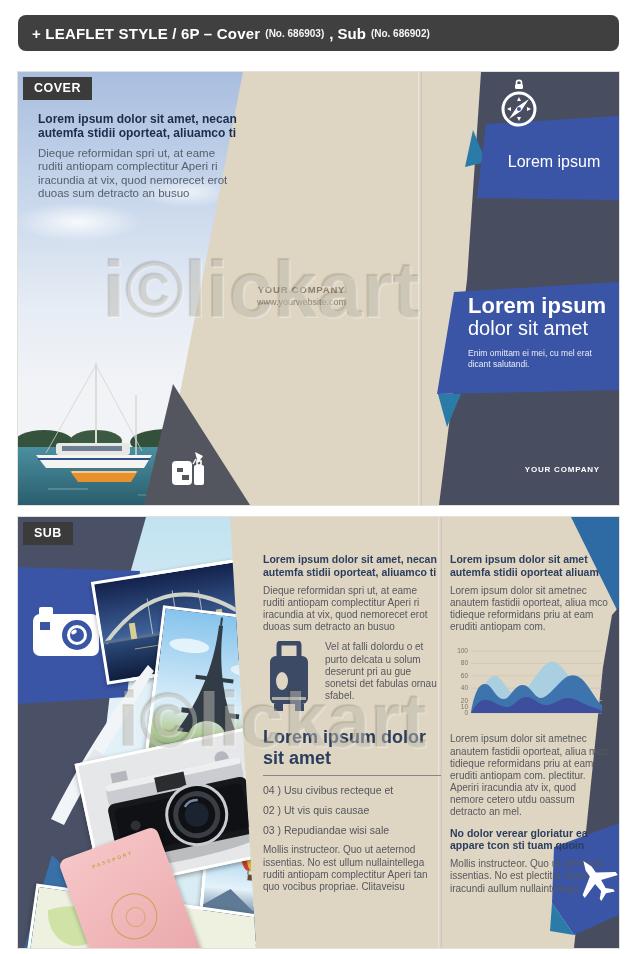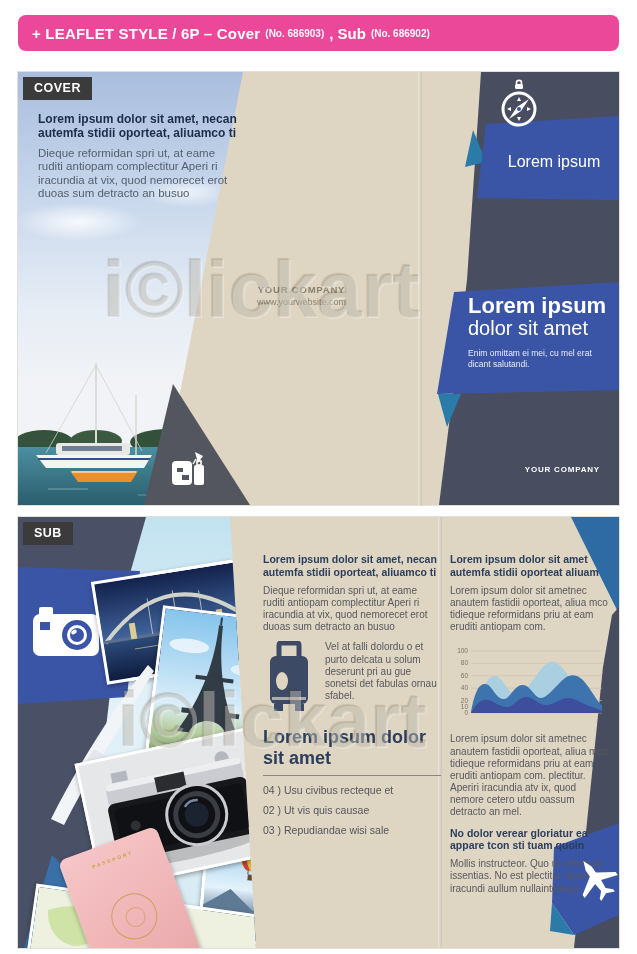--- a/index.html
+++ b/index.html
@@ -1,18 +1,18 @@
 <!DOCTYPE html>
 <html><head>
 <meta charset="utf-8">
 <style>
   html,body{margin:0;padding:0;width:637px;height:954px;background:#fff;overflow:hidden;
     font-family:"Liberation Sans","DejaVu Sans",sans-serif;}
   
-  .topbar{position:absolute;left:18px;top:15px;width:601px;height:36px;background:#ec4899;
+  .topbar{position:absolute;left:18px;top:15px;width:601px;height:36px;background:#404040;
     border-radius:8px;color:#fff;display:flex;align-items:center;padding:0 14px;box-sizing:border-box;}
   .topbar .big{font-size:15px;font-weight:bold;letter-spacing:.2px;}
   .topbar .small{font-size:10px;font-weight:bold;margin-left:5px;opacity:.95;}
   .topbar .big2{font-size:15px;font-weight:bold;margin-left:5px;}
   
   .panel{position:absolute;left:18px;width:601px;background:#ded5c2;box-shadow:0 0 0 1px #e2e0db;overflow:hidden;}
   #cover-panel{top:72px;height:433px;}
   #sub-panel{top:517px;height:431px;}
   .tagbox{position:absolute;left:5px;top:5px;z-index:60;background:#3b3b3b;color:#fff;
     font-size:12.5px;font-weight:bold;letter-spacing:.5px;padding:4px 11px 5px;}
@@ -343,20 +343,21 @@
           <rect x="11" y="63" width="9" height="7" fill="#3d4a66"></rect>
           <rect x="32" y="63" width="9" height="7" fill="#3d4a66"></rect>
         </svg>
       </span>
       <span class="note">Vel at falli dolordu o et purto delcata u solum deserunt pri au gue sonetsi det fabulas ornau sfabel.</span>
     </div>
     <div class="h-underline">Lorem ipsum dolor sit amet</div>
     <div class="list-item">04 ) Usu civibus recteque et</div>
     <div class="list-item">02 ) Ut vis quis causae</div>
     <div class="list-item">03 ) Repudiandae wisi sale</div>
+    <p>Mollis instructeor. Quo ut aeternod issentias. No est ullum nullaintellega ruditi antiopam complectitur Aperi tan quo vocibus propriae. Clitaveisu</p>
   </div>
 
   <div class="col col-right">
     <h4>Lorem ipsum dolor sit amet autemfa stidii oporteat aliuam</h4>
     <p>Lorem ipsum dolor sit ametnec anautem fastidii oporteat, aliua mco tidieque reformidans priu at eam eruditi antiopam com.</p>
     <div class="chart-wrap">
       <svg width="158" height="84" viewBox="0 0 158 84">
         <g stroke="#c9c0ae" stroke-width="0.6">
           <line x1="21" y1="10" x2="152" y2="10"></line>
             <line x1="21" y1="22.4" x2="152" y2="22.4"></line>

